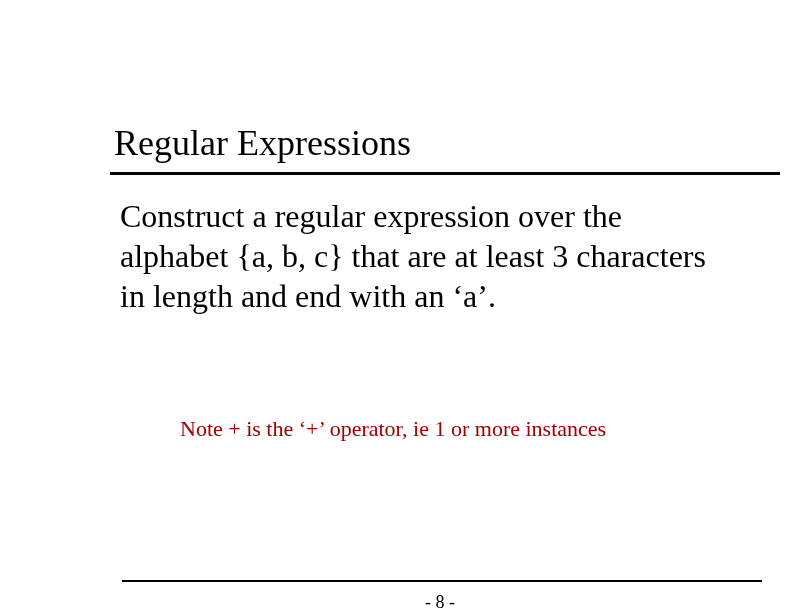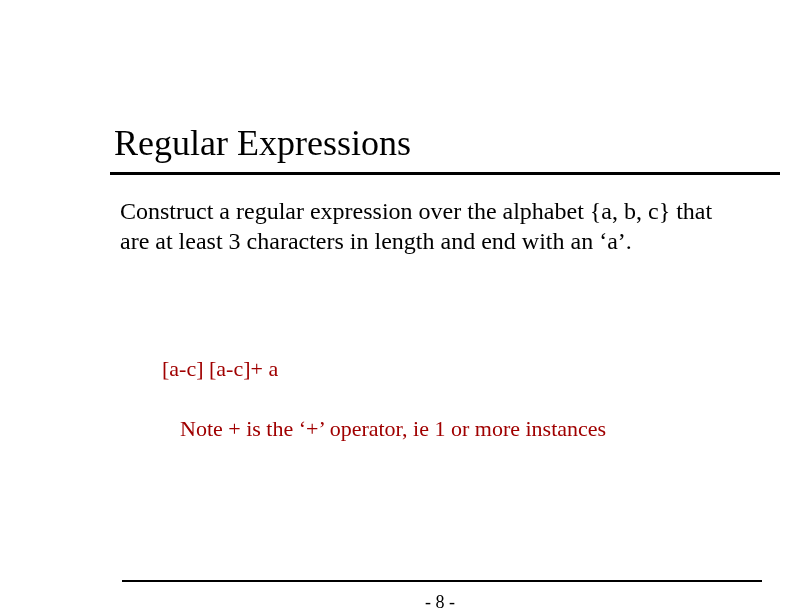--- a/index.html
+++ b/index.html
@@ -31,21 +31,21 @@
     left: 66px;
     width: 670px;
     height: 3px;
     background: #000000;
   }
   .body-text {
     position: absolute;
     top: 152px;
     left: 76px;
     width: 600px;
-    font-size: 24px;
+    font-size: 32px;
     line-height: 1.25;
     color: #000000;
   }
   .answer-text {
     position: absolute;
     top: 312px;
     left: 118px;
     font-size: 22px;
     color: #a00000;
   }
@@ -77,20 +77,19 @@
 </head>
 <body>
 
 <div class="slide">
 
   <div class="title">Regular Expressions</div>
   <div class="title-underline"></div>
 
   <div class="body-text">Construct a regular expression over the alphabet {a, b, c} that are at least 3 characters in length and end with an ‘a’.</div>
 
-  <div class="answer-text">[a-c] [a-c]+ a</div>
 
   <div class="note-text">Note + is the ‘+’ operator, ie 1 or more instances</div>
 
   <div class="footer-line"></div>
   <div class="page-number">- 8 -</div>
 
 </div>
 
 </body></html>

